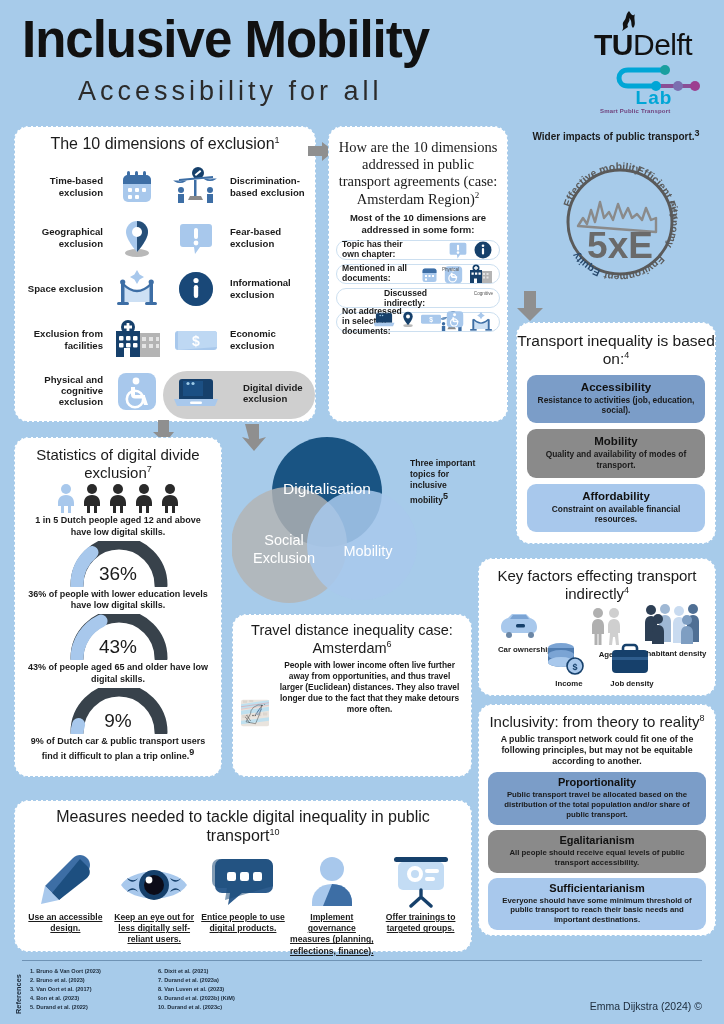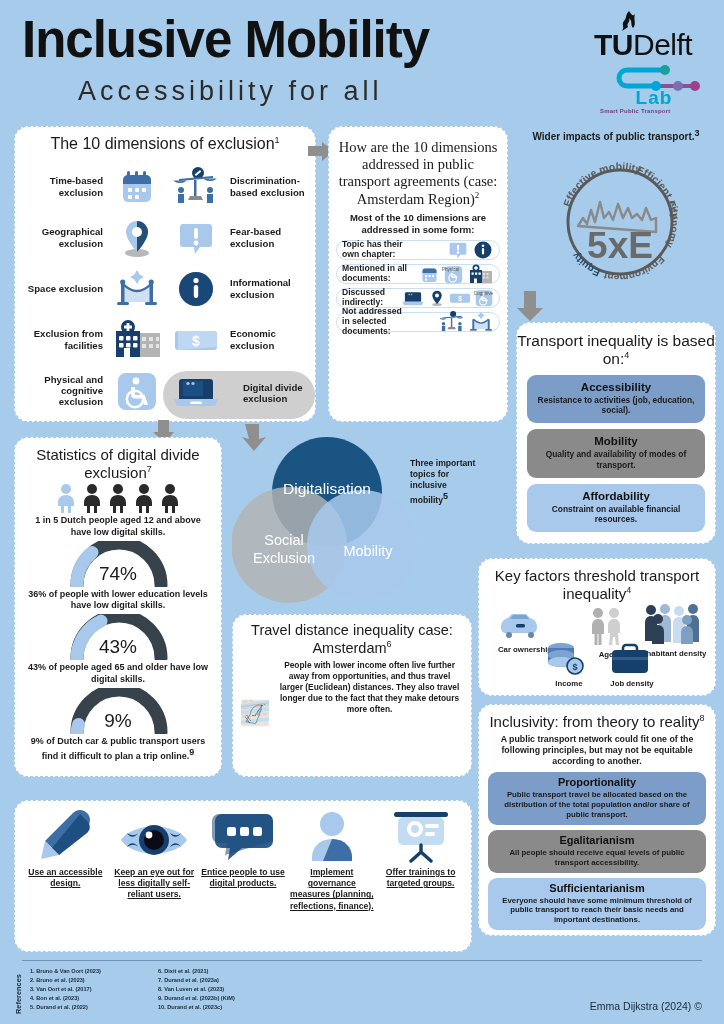--- a/index.html
+++ b/index.html
@@ -407,21 +407,21 @@
           <path d="M16.6 4 h2.8 v2.6 h2.6 v2.8 h-2.6 v2.6 h-2.8 v-2.6 h-2.6 v-2.8 h2.6 Z" fill="#fff"></path>
           <g fill="#fff">
               <rect x="9" y="17" width="4.5" height="4.5"></rect>
               <rect x="16" y="17" width="4.5" height="4.5"></rect>
               <rect x="23" y="17" width="4.5" height="4.5"></rect>
             </g>
         </svg>
       </div>
     </div>
 
-    <div class="p2-row" style="position:relative;">
+    <div class="p2-row" style="position:relative;flex-direction:column;">
       <div class="p2-row-lbl">Discussed indirectly:</div>
       <span class="mini-tag" style="right:6px;top:2px;">Cognitive</span>
       <div class="p2-icons">
         <svg width="24" height="20" viewBox="0 0 50 42">
           <path d="M11 9 h28 a3 3 0 0 1 3 3 v17 h-34 v-17 a3 3 0 0 1 3 -3 Z" fill="#16406b"></path>
           <circle cx="17" cy="13.5" r="1.6" fill="#9ecbe8"></circle>
             <circle cx="22" cy="13.5" r="1.6" fill="#9ecbe8"></circle>
           <path d="M3 29 h44 l-3 7 h-38 Z" fill="#a8c8ec"></path>
         </svg>
         <svg width="18" height="20" viewBox="0 0 42 42">
@@ -558,21 +558,21 @@
         <path d="M12 12 c-6 0 -8 4 -8 8 v3 h3 v7 h3 v-7 h4 v7 h3 v-7 h3 v-3 c0 -4 -2 -8 -8 -8 Z" fill="#2a2a2a"></path>
       </svg>
     </div>
     <div class="stat-note">1 in 5 Dutch people aged 12 and above have low digital skills.</div>
 
     <div class="gauge-wrap">
       <svg width="208" height="46" viewBox="0 0 208 46" style="position:absolute;left:0;top:0;">
         <path d="M62 44 A42 42 0 0 1 146 44" fill="none" stroke="#38424b" stroke-width="13" stroke-linecap="round"></path>
         <path d="M62 44 A42 42 0 0 1 77 11.5" fill="none" stroke="#a8c8ec" stroke-width="13" stroke-linecap="round"></path>
       </svg>
-      <div class="gauge-val">74%</div>
+      <div class="gauge-val">36%</div>
     </div>
     <div class="stat-note">36% of people with lower education levels have low digital skills.</div>
 
     <div class="gauge-wrap">
       <svg width="208" height="46" viewBox="0 0 208 46" style="position:absolute;left:0;top:0;">
         <path d="M62 44 A42 42 0 0 1 146 44" fill="none" stroke="#38424b" stroke-width="13" stroke-linecap="round"></path>
         <path d="M62 44 A42 42 0 0 1 86 7" fill="none" stroke="#a8c8ec" stroke-width="13" stroke-linecap="round"></path>
       </svg>
       <div class="gauge-val">43%</div>
     </div>
@@ -636,21 +636,21 @@
         <text font-family="Liberation Sans, sans-serif" font-size="7" font-weight="bold" fill="#4a4a4a" transform="translate(16,70) rotate(55)">travelled</text>
         <text font-family="Liberation Sans, sans-serif" font-size="7" font-weight="bold" fill="#3d6ea5" transform="translate(61,60) rotate(-56)">Euclidean</text>
         <text font-family="Liberation Sans, sans-serif" font-size="7" font-weight="bold" fill="#3d6ea5" transform="translate(68,62) rotate(-56)">distance</text>
       </svg>
       <div class="p7-text">People with lower income often live further away from opportunities, and thus travel larger (Euclidean) distances. They also travel longer due to the fact that they make detours more often.</div>
     </div>
   </div>
 
   <div class="panel" id="p8">
     <div class="panel-title">
-      <span>Key factors threshold transport inequality</span><span class="sup">4</span>
+      <span>Key factors effecting transport indirectly</span><span class="sup">4</span>
     </div>
 
     <svg style="position:absolute;left:20px;top:52px;" width="50" height="32" viewBox="0 0 50 32">
       <path d="M7 22 c-3 0 -5 -2 -5 -6 c0 -5 3 -8 7 -9 l4 -4 h14 l4 4 c4 1 7 4 7 9 c0 4 -2 6 -5 6 Z" fill="#a8c8ec"></path>
       <path d="M11 8 l3 -4 h13 l3 4 Z" fill="#7ba4d4"></path>
       <rect x="17" y="13" width="9" height="3.5" rx="1.5" fill="#16406b"></rect>
       <circle cx="10" cy="24" r="3" fill="#6b86a5"></circle>
         <circle cx="32" cy="24" r="3" fill="#6b86a5"></circle>
     </svg>
     <div class="kf" style="left:12px;top:86px;width:68px;">Car ownership</div>
@@ -722,20 +722,23 @@
       <h4>Egalitarianism</h4>
       <p>All people should receive equal levels of public transport accessibility.</p>
     </div>
     <div class="card c-lblue">
       <h4>Sufficientarianism</h4>
       <p>Everyone should have some minimum threshold of public transport to reach their basic needs and important destinations.</p>
     </div>
   </div>
 
   <div class="panel" id="p10">
+    <div class="panel-title">
+      <span>Measures needed to tackle digital inequality in public transport</span><span class="sup">10</span>
+    </div>
 
     <div class="meas-row">
       <div class="meas-ico">
         <svg width="60" height="54" viewBox="0 0 60 54">
           <path d="M52 4 c4 4 4 10 0 14 L24 46 l-14 -14 L38 4 c4 -4 10 -4 14 0 Z" fill="#3d6ea5"></path>
           <path d="M45 5 L53 13 c3 4 2 8 -1 11 L24 46 l-7 -7 Z" fill="#1d4f80"></path>
           <path d="M10 32 L24 46 l-18 4 Z" fill="#a8c8ec"></path>
         </svg>
       </div>
       <div class="meas-ico">

